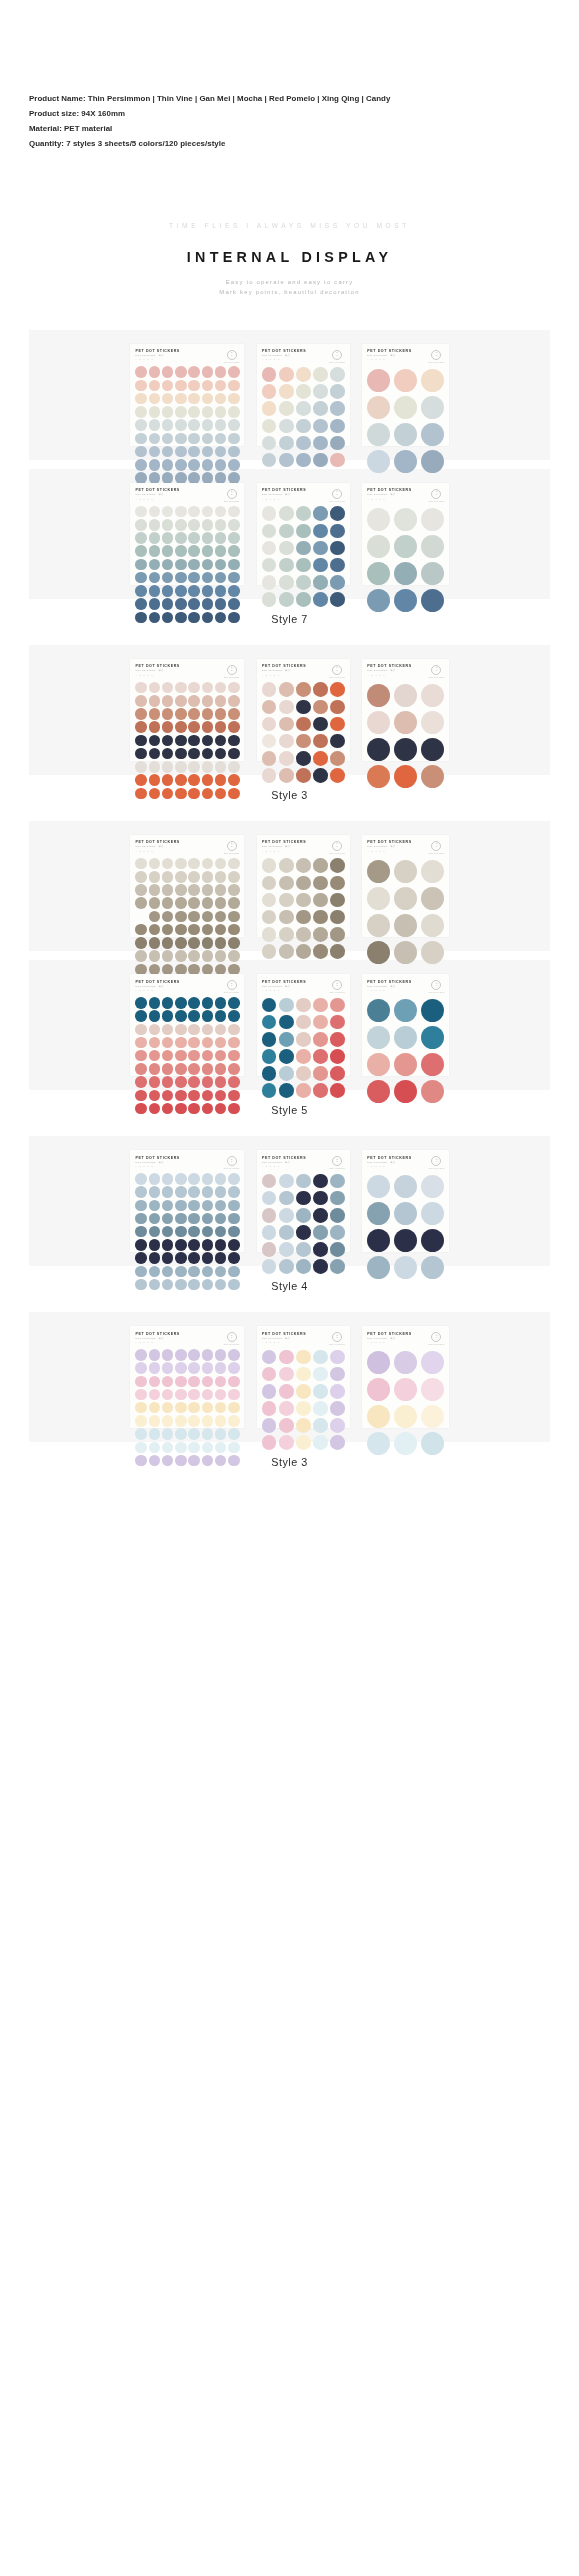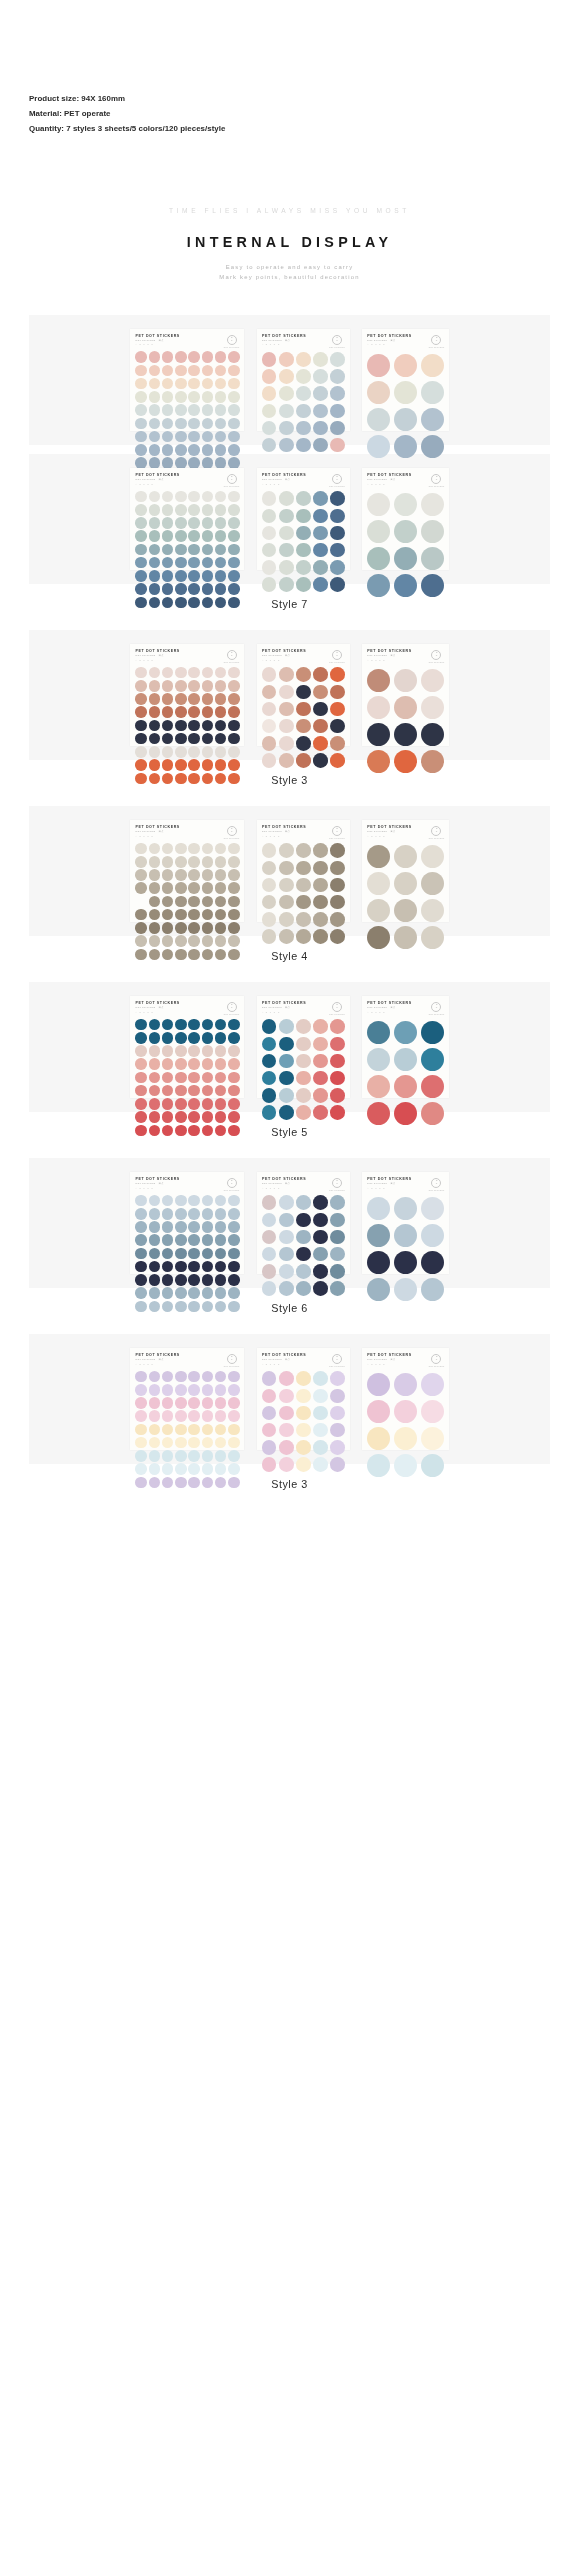--- a/index.html
+++ b/index.html
@@ -145,22 +145,23 @@
   .grid-mid   { grid-template-columns: repeat(5, 1fr); gap: 2.5px; padding-top: 1.5px; }
   .grid-large { grid-template-columns: repeat(3, 1fr); gap: 3.9px;  padding-top: 3.1px; }
 
   .dot { border-radius: 50%; width: 100%; aspect-ratio: 1 / 1; }
 </style>
 </head>
 <body>
 
 <section class="info-block">
   <div class="info-lines">
+    <div class="info-line">Product Name: Thin Persimmon | Thin Vine | Gan Mei | Mocha | Red Pomelo | Xing Qing | Candy</div>
     <div class="info-line">Product size: 94X 160mm</div>
-    <div class="info-line">Material: PET operate</div>
+    <div class="info-line">Material: PET material</div>
     <div class="info-line">Quantity: 7 styles 3 sheets/5 colors/120 pieces/style</div>
   </div>
 </section>
 
 <section class="banner">
   <div class="banner-kicker">TIME FLIES I ALWAYS MISS YOU MOST</div>
   <div class="banner-title">INTERNAL DISPLAY</div>
   <div class="banner-sub">
     <div>Easy to operate and easy to carry</div>
     <div>Mark key points, beautiful decoration</div>
@@ -838,21 +839,20 @@
             <div class="dot" style="background: rgb(202, 195, 182);"></div>
             <div class="dot" style="background: rgb(215, 209, 197);"></div>
             <div class="dot" style="background: rgb(199, 191, 177);"></div>
             <div class="dot" style="background: rgb(224, 219, 209);"></div>
             <div class="dot" style="background: rgb(139, 127, 109);"></div>
             <div class="dot" style="background: rgb(199, 191, 177);"></div>
             <div class="dot" style="background: rgb(215, 209, 197);"></div>
           </div>
         </div>
       </div>
-      <div class="style-caption">Style 4</div>
     </div>
     <div class="style-section">
       <div class="style-stage">
         <div class="sheet sheet-small">
           <div class="sheet-head">
             <div class="sheet-head-text">
               <div class="sheet-title">PET DOT STICKERS</div>
               <div class="sheet-sub">DOT STICKERS · 圆点</div>
               <div class="sheet-sub2">A  B  C  D  E</div>
             </div>
@@ -1178,21 +1178,21 @@
             <div class="dot" style="background: rgb(205, 217, 226);"></div>
             <div class="dot" style="background: rgb(43, 48, 72);"></div>
             <div class="dot" style="background: rgb(43, 48, 72);"></div>
             <div class="dot" style="background: rgb(43, 48, 72);"></div>
             <div class="dot" style="background: rgb(157, 180, 194);"></div>
             <div class="dot" style="background: rgb(205, 217, 226);"></div>
             <div class="dot" style="background: rgb(180, 198, 210);"></div>
           </div>
         </div>
       </div>
-      <div class="style-caption">Style 6</div>
+      <div class="style-caption">Style 4</div>
     </div>
     <div class="style-section">
       <div class="style-stage">
         <div class="sheet sheet-small">
           <div class="sheet-head">
             <div class="sheet-head-text">
               <div class="sheet-title">PET DOT STICKERS</div>
               <div class="sheet-sub">DOT STICKERS · 圆点</div>
               <div class="sheet-sub2">A  B  C  D  E</div>
             </div>

